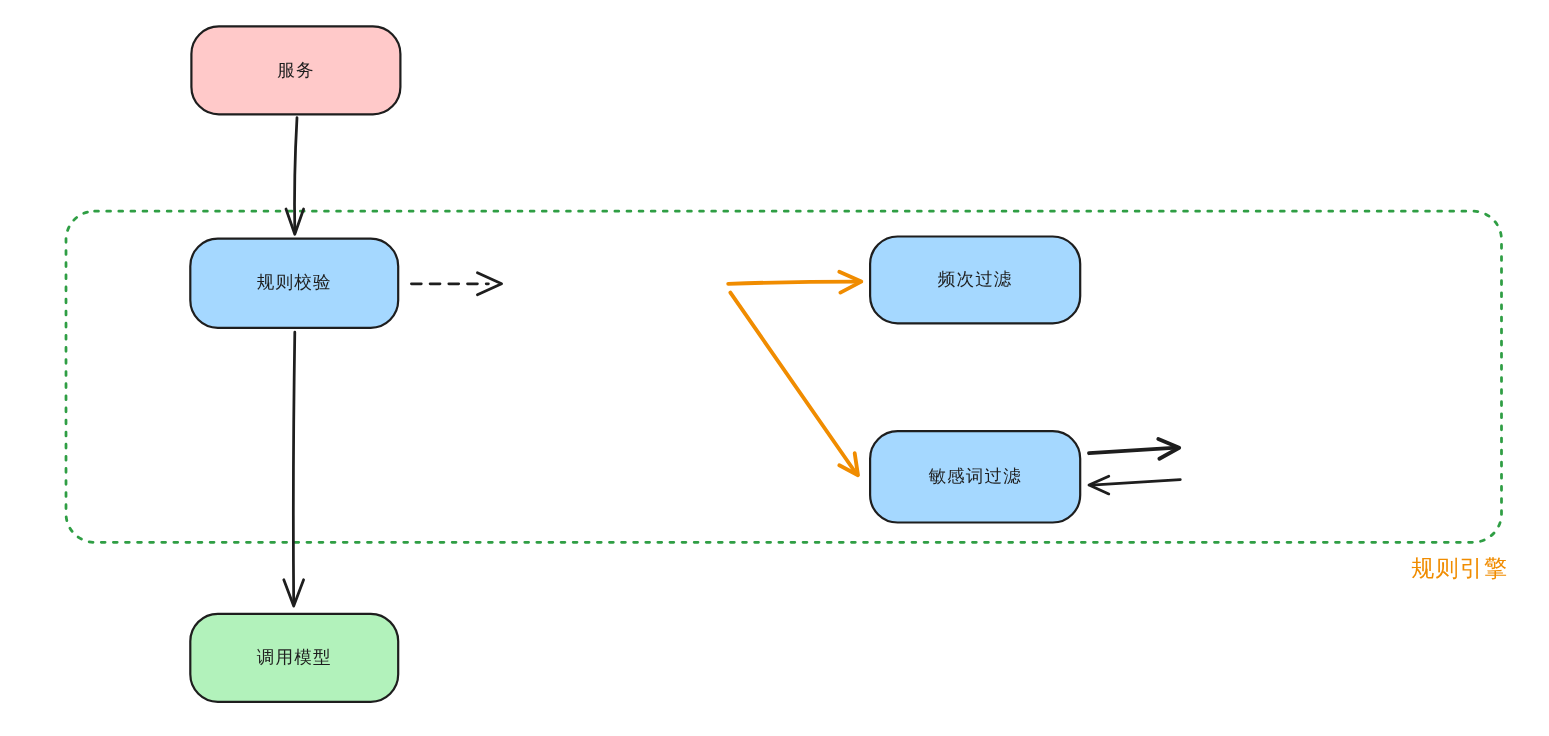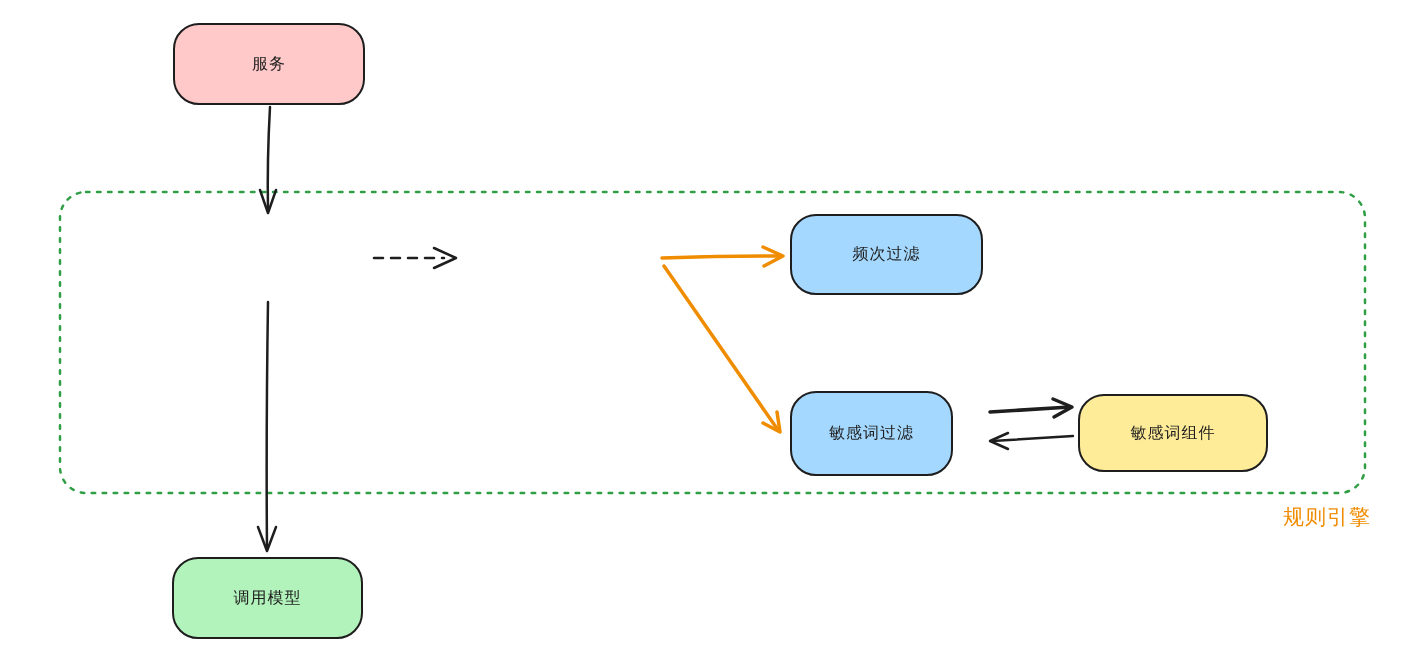--- a/index.html
+++ b/index.html
@@ -39,21 +39,21 @@
     justify-content: center;
     color: #1e1e1e;
     font-size: 16px;
     letter-spacing: 1px;
   }
   .node-label { text-align: center; }
   .node-service            { left: 173px; top: 23px;  width: 192px; height: 82px; }
   .node-rule-check         { left: 172px; top: 216px; width: 191px; height: 83px; }
   .node-whitelist-filter   { left: 462px; top: 213px; width: 193px; height: 83px; }
   .node-frequency-filter   { left: 790px; top: 214px; width: 193px; height: 81px; }
-  .node-sensitive-filter   { left: 790px; top: 391px; width: 163px; height: 85px; }
+  .node-sensitive-filter   { left: 790px; top: 391px; width: 193px; height: 85px; }
   .node-sensitive-component{ left: 1078px; top: 394px; width: 190px; height: 78px; }
   .node-call-model         { left: 172px; top: 557px; width: 191px; height: 82px; }
   .group-label {
     position: absolute;
     left: 1283px;
     top: 503px;
     font-size: 21px;
     letter-spacing: 1px;
   }
 </style>
@@ -99,33 +99,33 @@
     <g stroke="#1e1e1e">
       <path d="M268,302 Q266,430 267,549"></path>
       <path d="M258,527 L267,551 L276,527"></path>
     </g>
   </svg>
 
   <div class="node node-service" style="background: rgb(255, 201, 201);">
     <span class="node-label">服务</span>
   </div>
 
+  <div class="node node-rule-check" style="background: rgb(165, 216, 255);">
+    <span class="node-label">规则校验</span>
+  </div>
 
 
   <div class="node node-frequency-filter" style="background: rgb(165, 216, 255);">
     <span class="node-label">频次过滤</span>
   </div>
 
   <div class="node node-sensitive-filter" style="background: rgb(165, 216, 255);">
     <span class="node-label">敏感词过滤</span>
   </div>
 
-  <div class="node node-sensitive-component" style="background: rgb(255, 236, 153);">
-    <span class="node-label">敏感词组件</span>
-  </div>
 
   <div class="node node-call-model" style="background: rgb(178, 242, 187);">
     <span class="node-label">调用模型</span>
   </div>
 
   <div class="group-label" style="color: rgb(240, 140, 0);">规则引擎</div>
 
 </div>
 
 </body></html>

